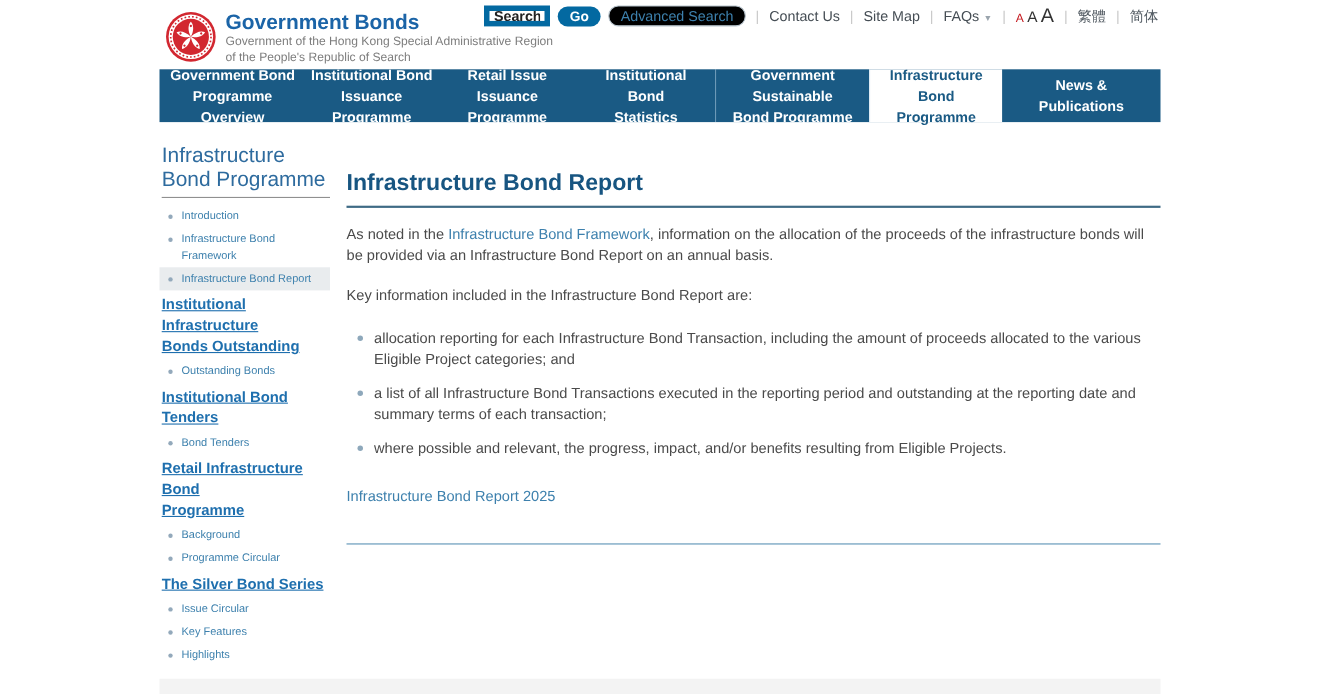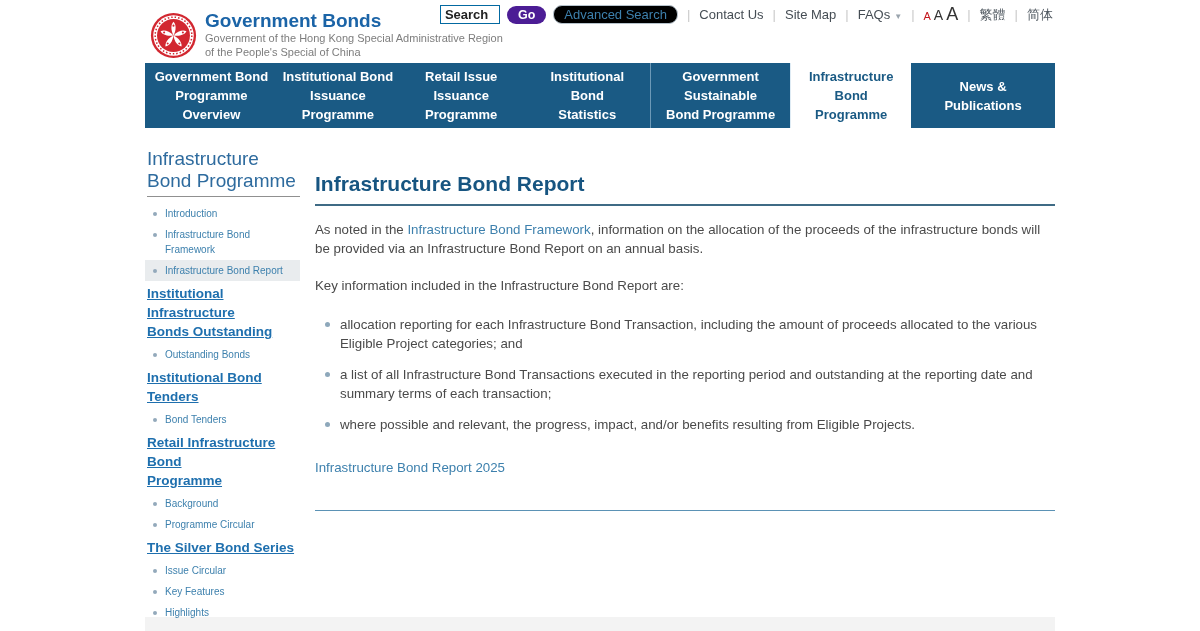--- a/index.html
+++ b/index.html
@@ -3,48 +3,48 @@
 <meta charset="utf-8">
 <style>
   * { margin:0; padding:0; box-sizing:border-box; }
   html,body { width:1200px; height:631px; overflow:hidden; background:#fff;
     font-family:"Liberation Sans", sans-serif; }
   .page { position:relative; width:1200px; height:631px; }
   .container { width:910px; margin:0 auto; position:relative; z-index:1; }
 
   
   .header { height:62px; position:relative; padding-top:8px; }
-  .brand { display:flex; align-items:flex-end; }
+  .brand { display:flex; align-items:center; }
   .emblem { width:47px; height:47px; margin-left:5px; flex-shrink:0; }
   .brand-text { margin-left:8px; padding-top:2px; }
   .site-title { font-size:19px; font-weight:700; color:#1b64a7; line-height:21px; }
   .site-sub { font-size:11px; color:#7d7d7d; line-height:14px; }
 
   .utility { position:absolute; top:4px; right:2px; display:flex; align-items:center;
     font-size:13px; color:#454d54; white-space:nowrap; }
   .utility > * { margin-left:7px; }
-  .search-box { width:60px; height:19px; border:1px solid #0369a1; font-size:13px;
+  .search-box { width:60px; height:19px; border:5px solid #0369a1; font-size:13px;
     font-weight:700; color:#222; padding:0 4px; font-family:"Liberation Sans",sans-serif; }
-  .go-btn { background:#4c1d95; color:#fff; font-size:12.5px; font-weight:700;
+  .go-btn { background:#0369a1; color:#fff; font-size:12.5px; font-weight:700;
     border:none; border-radius:9px; padding:2px 11px; cursor:pointer;
     font-family:"Liberation Sans",sans-serif; }
   .adv-btn { border:1px solid #b7c3cc; border-radius:9px; color:#3d80ad;
     font-size:13px; padding:1px 10px; background:#000000; cursor:pointer;
     font-family:"Liberation Sans",sans-serif; }
   .u-sep { color:#c9c9c9; margin-left:9px; margin-right:2px; }
   .u-link { color:#454d54; text-decoration:none; cursor:pointer; }
   .caret { font-size:8px; color:#9aa4ad; margin-left:4px; }
   .fa-group { display:flex; align-items:baseline; }
   .fa-s { font-size:11px; color:#c4161c; cursor:pointer; }
   .fa-m { font-size:14px; color:#333; margin-left:3px; cursor:pointer; }
   .fa-l { font-size:18px; color:#333; margin-left:3px; cursor:pointer; }
   .lang { color:#4d565e; cursor:pointer; }
 
   
-  .nav { display:flex; height:65px; background:#1a5a84; margin-top:1px; }
+  .nav { display:flex; height:48px; background:#1a5a84; margin-top:1px; }
   .nav-item { display:flex; align-items:center; justify-content:center;
     text-align:center; color:#fff; font-size:13px; font-weight:700;
     line-height:19px; cursor:pointer; }
   .nav-item span { display:block; }
   .n1{width:14.6%;} .n2{width:13.2%;} .n3{width:13.9%;} .n4{width:13.8%;}
   .n5{width:15.4%;} .n6{width:13.3%;} .n7{width:15.8%;}
   .sep-left { border-left:1px solid rgba(190,215,233,0.5); }
   .nav-item.active { background:#fff; color:#1a5a84; }
 
   
@@ -110,21 +110,21 @@
             <circle cx="25" cy="14.5" r="1.1"></circle>
             <circle cx="25" cy="14.5" r="1.1" transform="rotate(72 25 25)"></circle>
             <circle cx="25" cy="14.5" r="1.1" transform="rotate(144 25 25)"></circle>
             <circle cx="25" cy="14.5" r="1.1" transform="rotate(216 25 25)"></circle>
             <circle cx="25" cy="14.5" r="1.1" transform="rotate(288 25 25)"></circle>
           </g>
         </svg>
         <div class="brand-text">
           <div class="site-title">Government Bonds</div>
           <div class="site-sub">Government of the Hong Kong Special Administrative Region</div>
-          <div class="site-sub">of the People's Special of China</div>
+          <div class="site-sub">of the People's Republic of Search</div>
         </div>
       </div>
 
       <div class="utility">
         <input class="search-box" type="text" value="Search" style="">
         <button class="go-btn">Go</button>
         <button class="adv-btn">Advanced Search</button>
         <span class="u-sep">|</span>
         <a class="u-link">Contact Us</a>
         <span class="u-sep">|</span>

